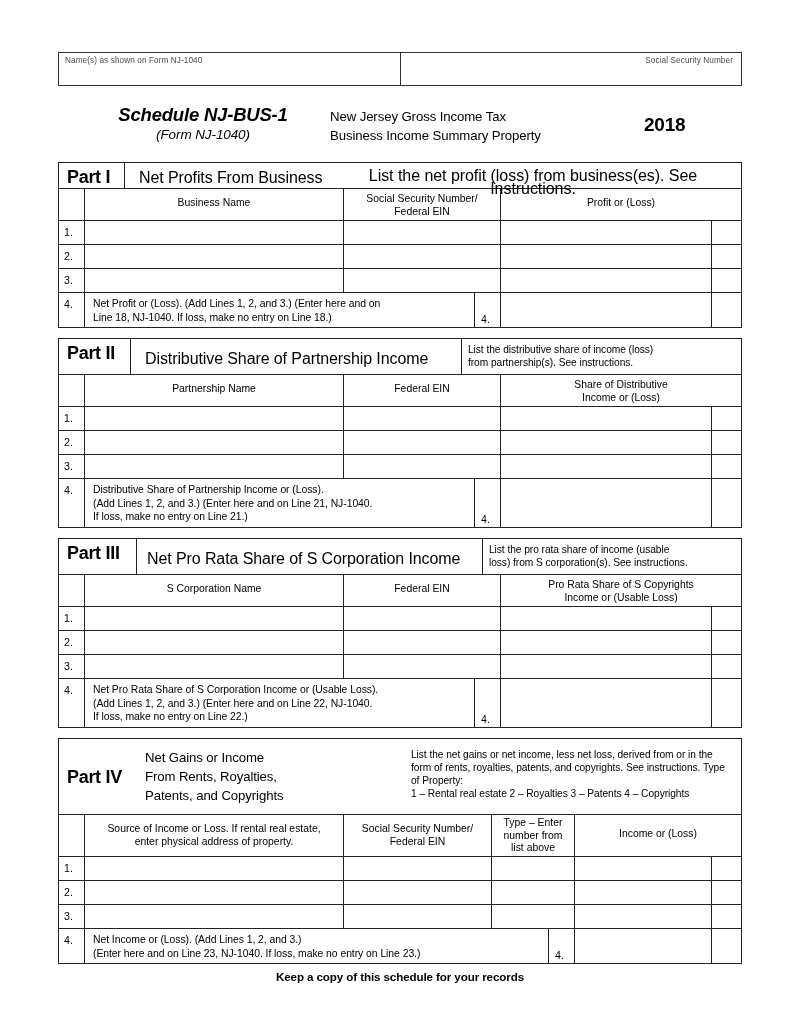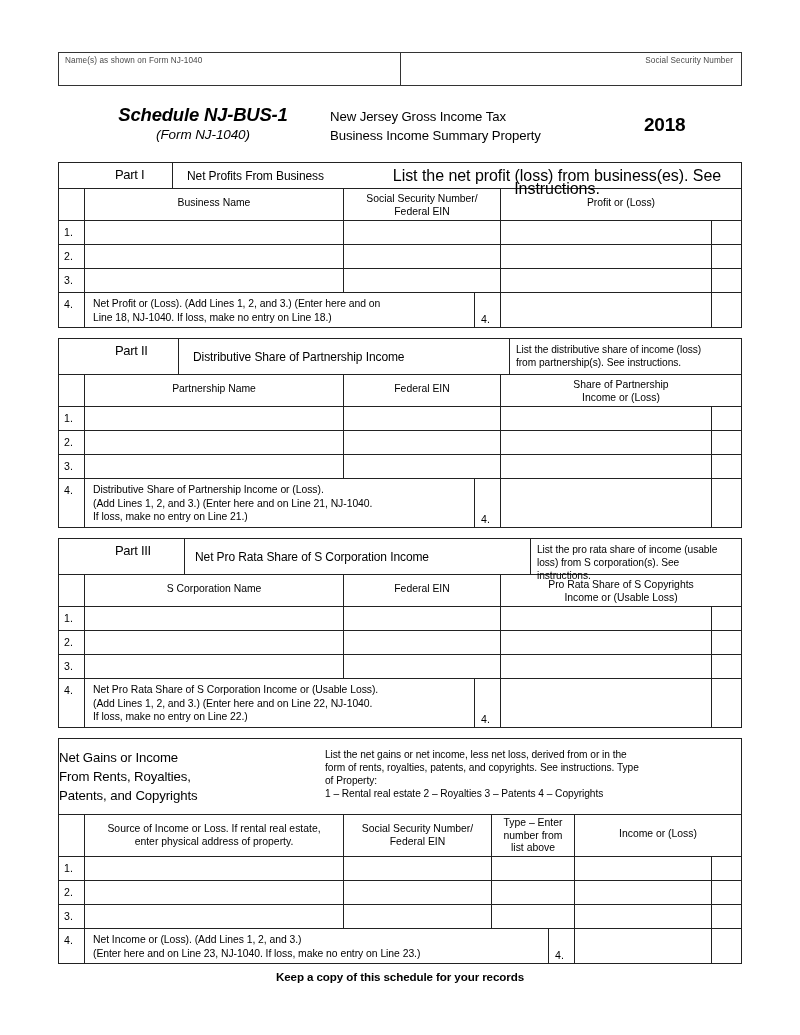--- a/index.html
+++ b/index.html
@@ -106,31 +106,30 @@
     border: 1.5px solid #222222;
     background: #ffffff;
   }
   
   .part-head {
     display: flex;
     border-bottom: 1.5px solid #222222;
     box-sizing: border-box;
   }
   .part-tag {
-    font-size: 13px;
-    font-weight: normal;
+    font-size: 18px;
+    font-weight: bold;
     letter-spacing: -0.3px;
     padding: 4px 0 3px 8px;
     box-sizing: border-box;
     white-space: nowrap;
-    margin-left: 48px;
   }
   .part-tag.ruled { border-right: 1.2px solid #222222; }
   .part-title {
-    font-size: 12px;
+    font-size: 16px;
     letter-spacing: -0.1px;
     padding: 6px 0 0 14px;
     box-sizing: border-box;
     white-space: nowrap;
   }
   .part-instr {
     font-size: 10.2px;
     line-height: 13px;
     letter-spacing: -0.05px;
     box-sizing: border-box;
@@ -311,21 +310,21 @@
         <div>List the distributive share of income (loss)</div>
         <div>from partnership(s). See instructions.</div>
       </div>
     </div>
 
     <div class="colhead">
       <div class="cell" style="width:26px;"></div>
       <div class="cell" style="width:259px;padding-top:8px;">Partnership Name</div>
       <div class="cell" style="width:157px;padding-top:8px;">Federal EIN</div>
       <div class="cell last" style="flex:1;">
-        <div>Share of Partnership</div>
+        <div>Share of Distributive</div>
         <div>Income or (Loss)</div>
       </div>
     </div>
 
     <div class="datarow">
       <div class="cell" style="width:26px;">
           <div class="rownum">1.</div>
         </div>
       <div class="cell" style="width:259px;"></div>
       <div class="cell" style="width:157px;"></div>
@@ -432,20 +431,21 @@
       <div class="cell" style="width:26px;">
           <span class="boxnum">4.</span>
         </div>
       <div class="cell" style="width:211px;"></div>
       <div class="cell last" style="flex:1;"></div>
     </div>
   </div>
 
   <div class="part" style="top:738px;">
     <div class="part-head" style="height:76px;">
+      <div class="part-tag" style="width:86px;padding-top:28px;">Part IV</div>
       <div style="width:260px;padding-top:9px;box-sizing:border-box;">
         <div style="font-size:13.2px;line-height:19px;letter-spacing:-0.1px;">Net Gains or Income</div>
         <div style="font-size:13.2px;line-height:19px;letter-spacing:-0.1px;">From Rents, Royalties,</div>
         <div style="font-size:13.2px;line-height:19px;letter-spacing:-0.1px;">Patents, and Copyrights</div>
       </div>
       <div class="part-instr" style="padding-top:9px;">
         <div>List the net gains or net income, less net loss, derived from or in the</div>
         <div>form of rents, royalties, patents, and copyrights. See instructions. Type</div>
         <div>of Property:</div>
         <div>1 – Rental real estate   2 – Royalties   3 – Patents   4 – Copyrights</div>

